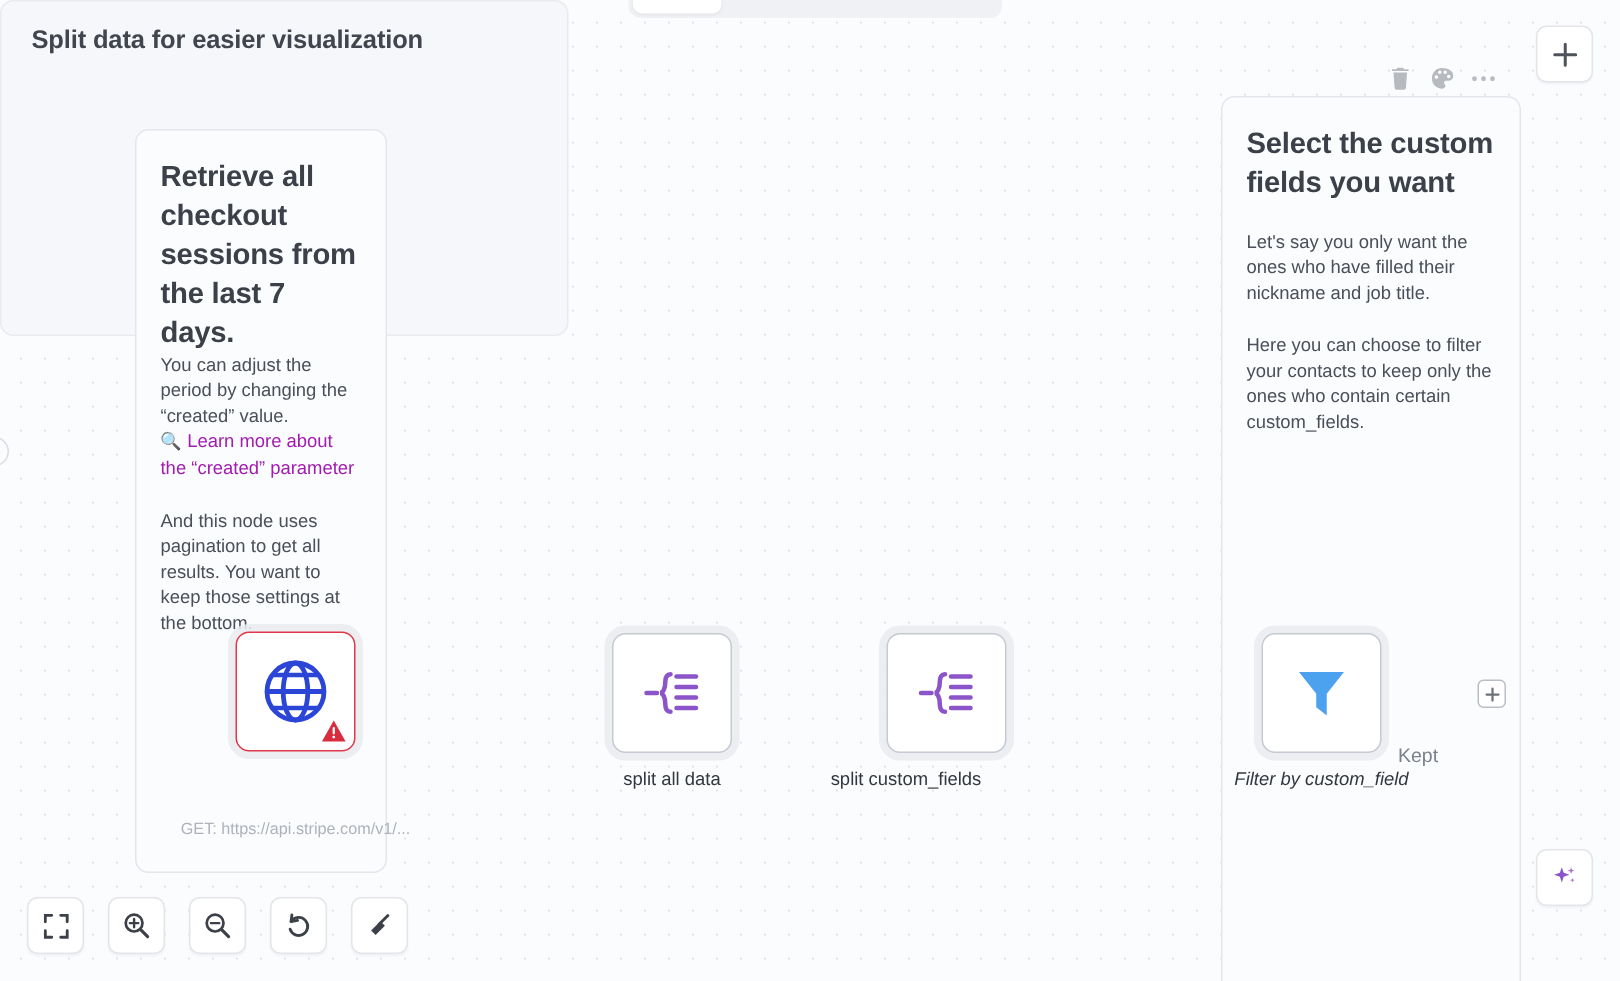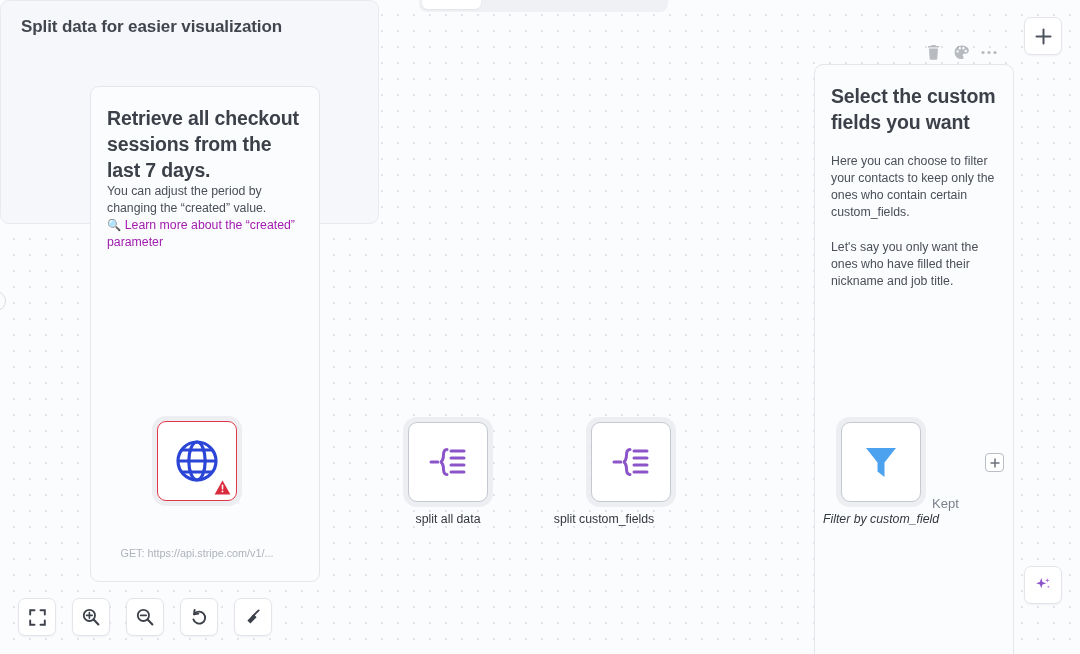--- a/index.html
+++ b/index.html
@@ -93,21 +93,21 @@
     line-height: 17px;
     color: #4a4f58;
   }
   .sticky p.gap-lg { margin-top: 18px; }
   .sticky a.note-link {
     color: #a21caf;
     text-decoration: none;
   }
   .mag { font-size: 11.5px; }
 
-  #note-retrieve { left: 90px; top: 86px; width: 230px; height: 496px; }
+  #note-retrieve { left: 90px; top: 86px; width: 168px; height: 496px; }
   #note-select   { left: 814px; top: 64px; width: 200px; height: 650px; }
 
   #note-split {
     left: 355px; top: 339px; width: 379px; height: 224px;
     background: #f6f7fa;
     border: 1px solid #e9eaef;
     border-radius: 9px;
     z-index: 1;
   }
   #note-split h3 {
@@ -264,28 +264,29 @@
   <div id="left-edge-node"></div>
 
   <div class="sticky" id="note-retrieve">
     <div class="sticky-inner">
       <h2>Retrieve all checkout sessions from the last 7 days.</h2>
       <p>You can adjust the period by changing the “created” value.</p>
       <p>
         <span class="mag">🔍</span>
         <a class="note-link" href="#">Learn more about the “created” parameter</a>
       </p>
+      <p class="gap-lg">And this node uses pagination to get all results. You want to keep those settings at the bottom.</p>
     </div>
   </div>
 
   <div class="sticky" id="note-select">
     <div class="sticky-inner">
       <h2>Select the custom fields you want</h2>
+      <p class="gap-lg">Let's say you only want the ones who have filled their nickname and job title.</p>
       <p class="gap-lg">Here you can choose to filter your contacts to keep only the ones who contain certain custom_fields.</p>
-      <p class="gap-lg">Let's say you only want the ones who have filled their nickname and job title.</p>
     </div>
   </div>
 
   <div id="note-split">
     <h3>Split data for easier visualization</h3>
   </div>
 
   <svg id="edges">
     <defs>
       <marker id="arrow" markerWidth="7" markerHeight="7" refX="5.6" refY="3.5" orient="auto">

